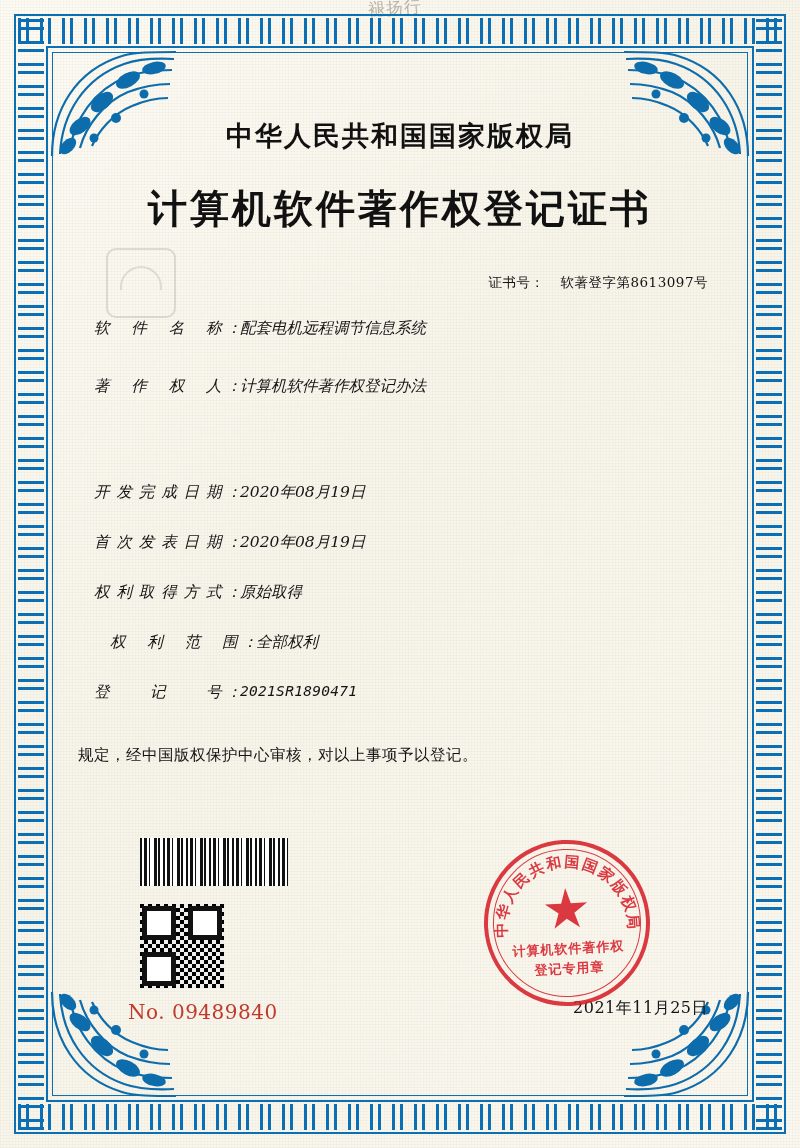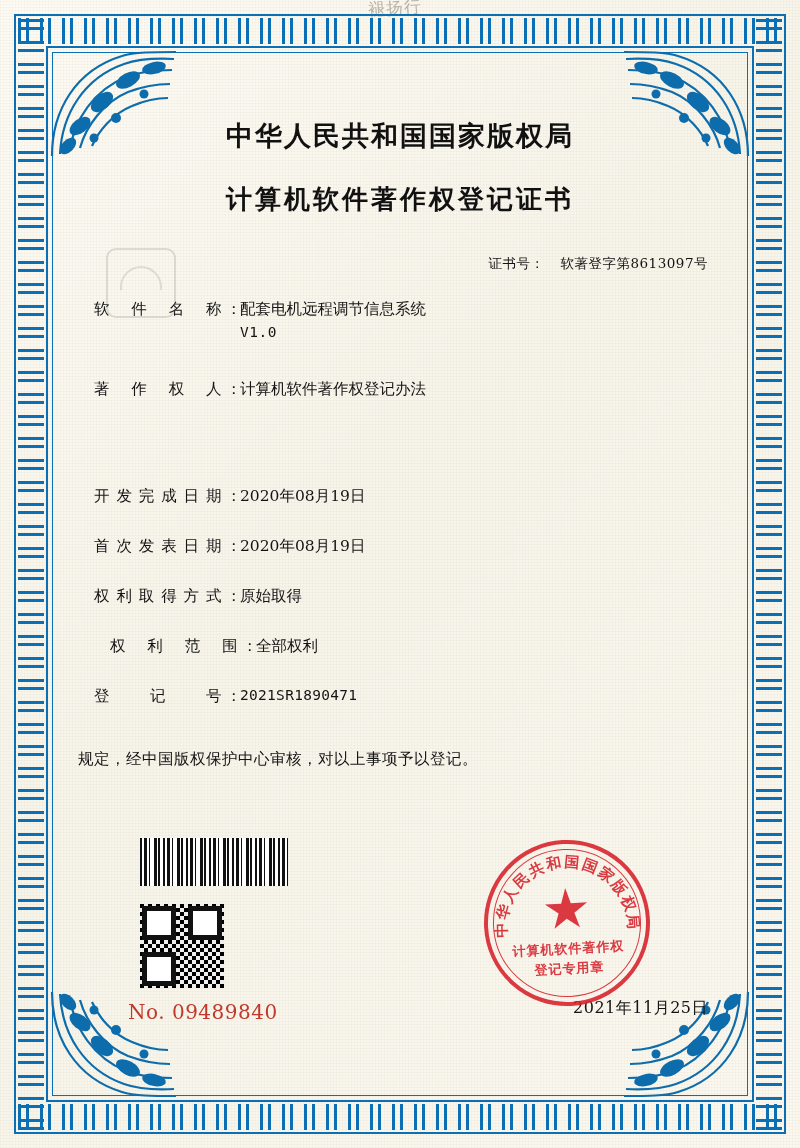--- a/index.html
+++ b/index.html
@@ -123,21 +123,21 @@
   .org-title {
     text-align: center;
     font-size: 27px;
     font-weight: bold;
     letter-spacing: 2px;
     margin-top: 18px;
     color: #111;
   }
   .doc-title {
     text-align: center;
-    font-size: 26px;
+    font-size: 39px;
     font-weight: bold;
     letter-spacing: 3px;
     margin-top: 28px;
     color: #111;
   }
   .cert-no {
     text-align: right;
     font-size: 13.5px;
     margin-top: 38px;
     padding-right: 22px;
@@ -169,20 +169,21 @@
   .fields {
     margin-top: 24px;
     padding-left: 24px;
   }
   .field-row {
     display: flex;
     align-items: flex-start;
     margin-bottom: 26px;
     font-size: 15.5px;
     line-height: 1.55;
+    font-style: italic;
   }
   .field-label {
     width: 128px;
     flex: 0 0 128px;
     text-align: justify;
     text-align-last: justify;
     letter-spacing: 0.5px;
     padding-right: 4px;
   }
   .field-colon { width: 14px; flex: 0 0 14px; }
@@ -422,21 +423,20 @@
 
     <div class="watermark-logo"></div>
 
     <div class="fields">
 
       <div class="field-row">
         <span class="field-label">软件名称</span>
         <span class="field-colon">：</span>
         <span class="field-value">
           <span>配套电机远程调节信息系统</span>
-          <span class="line2">V1.0</span>
         </span>
       </div>
 
       <div class="field-row" style="margin-top:34px;">
         <span class="field-label">著作权人</span>
         <span class="field-colon">：</span>
         <span class="field-value">计算机软件著作权登记办法</span>
       </div>
 
       <div class="gap-lg"></div>

